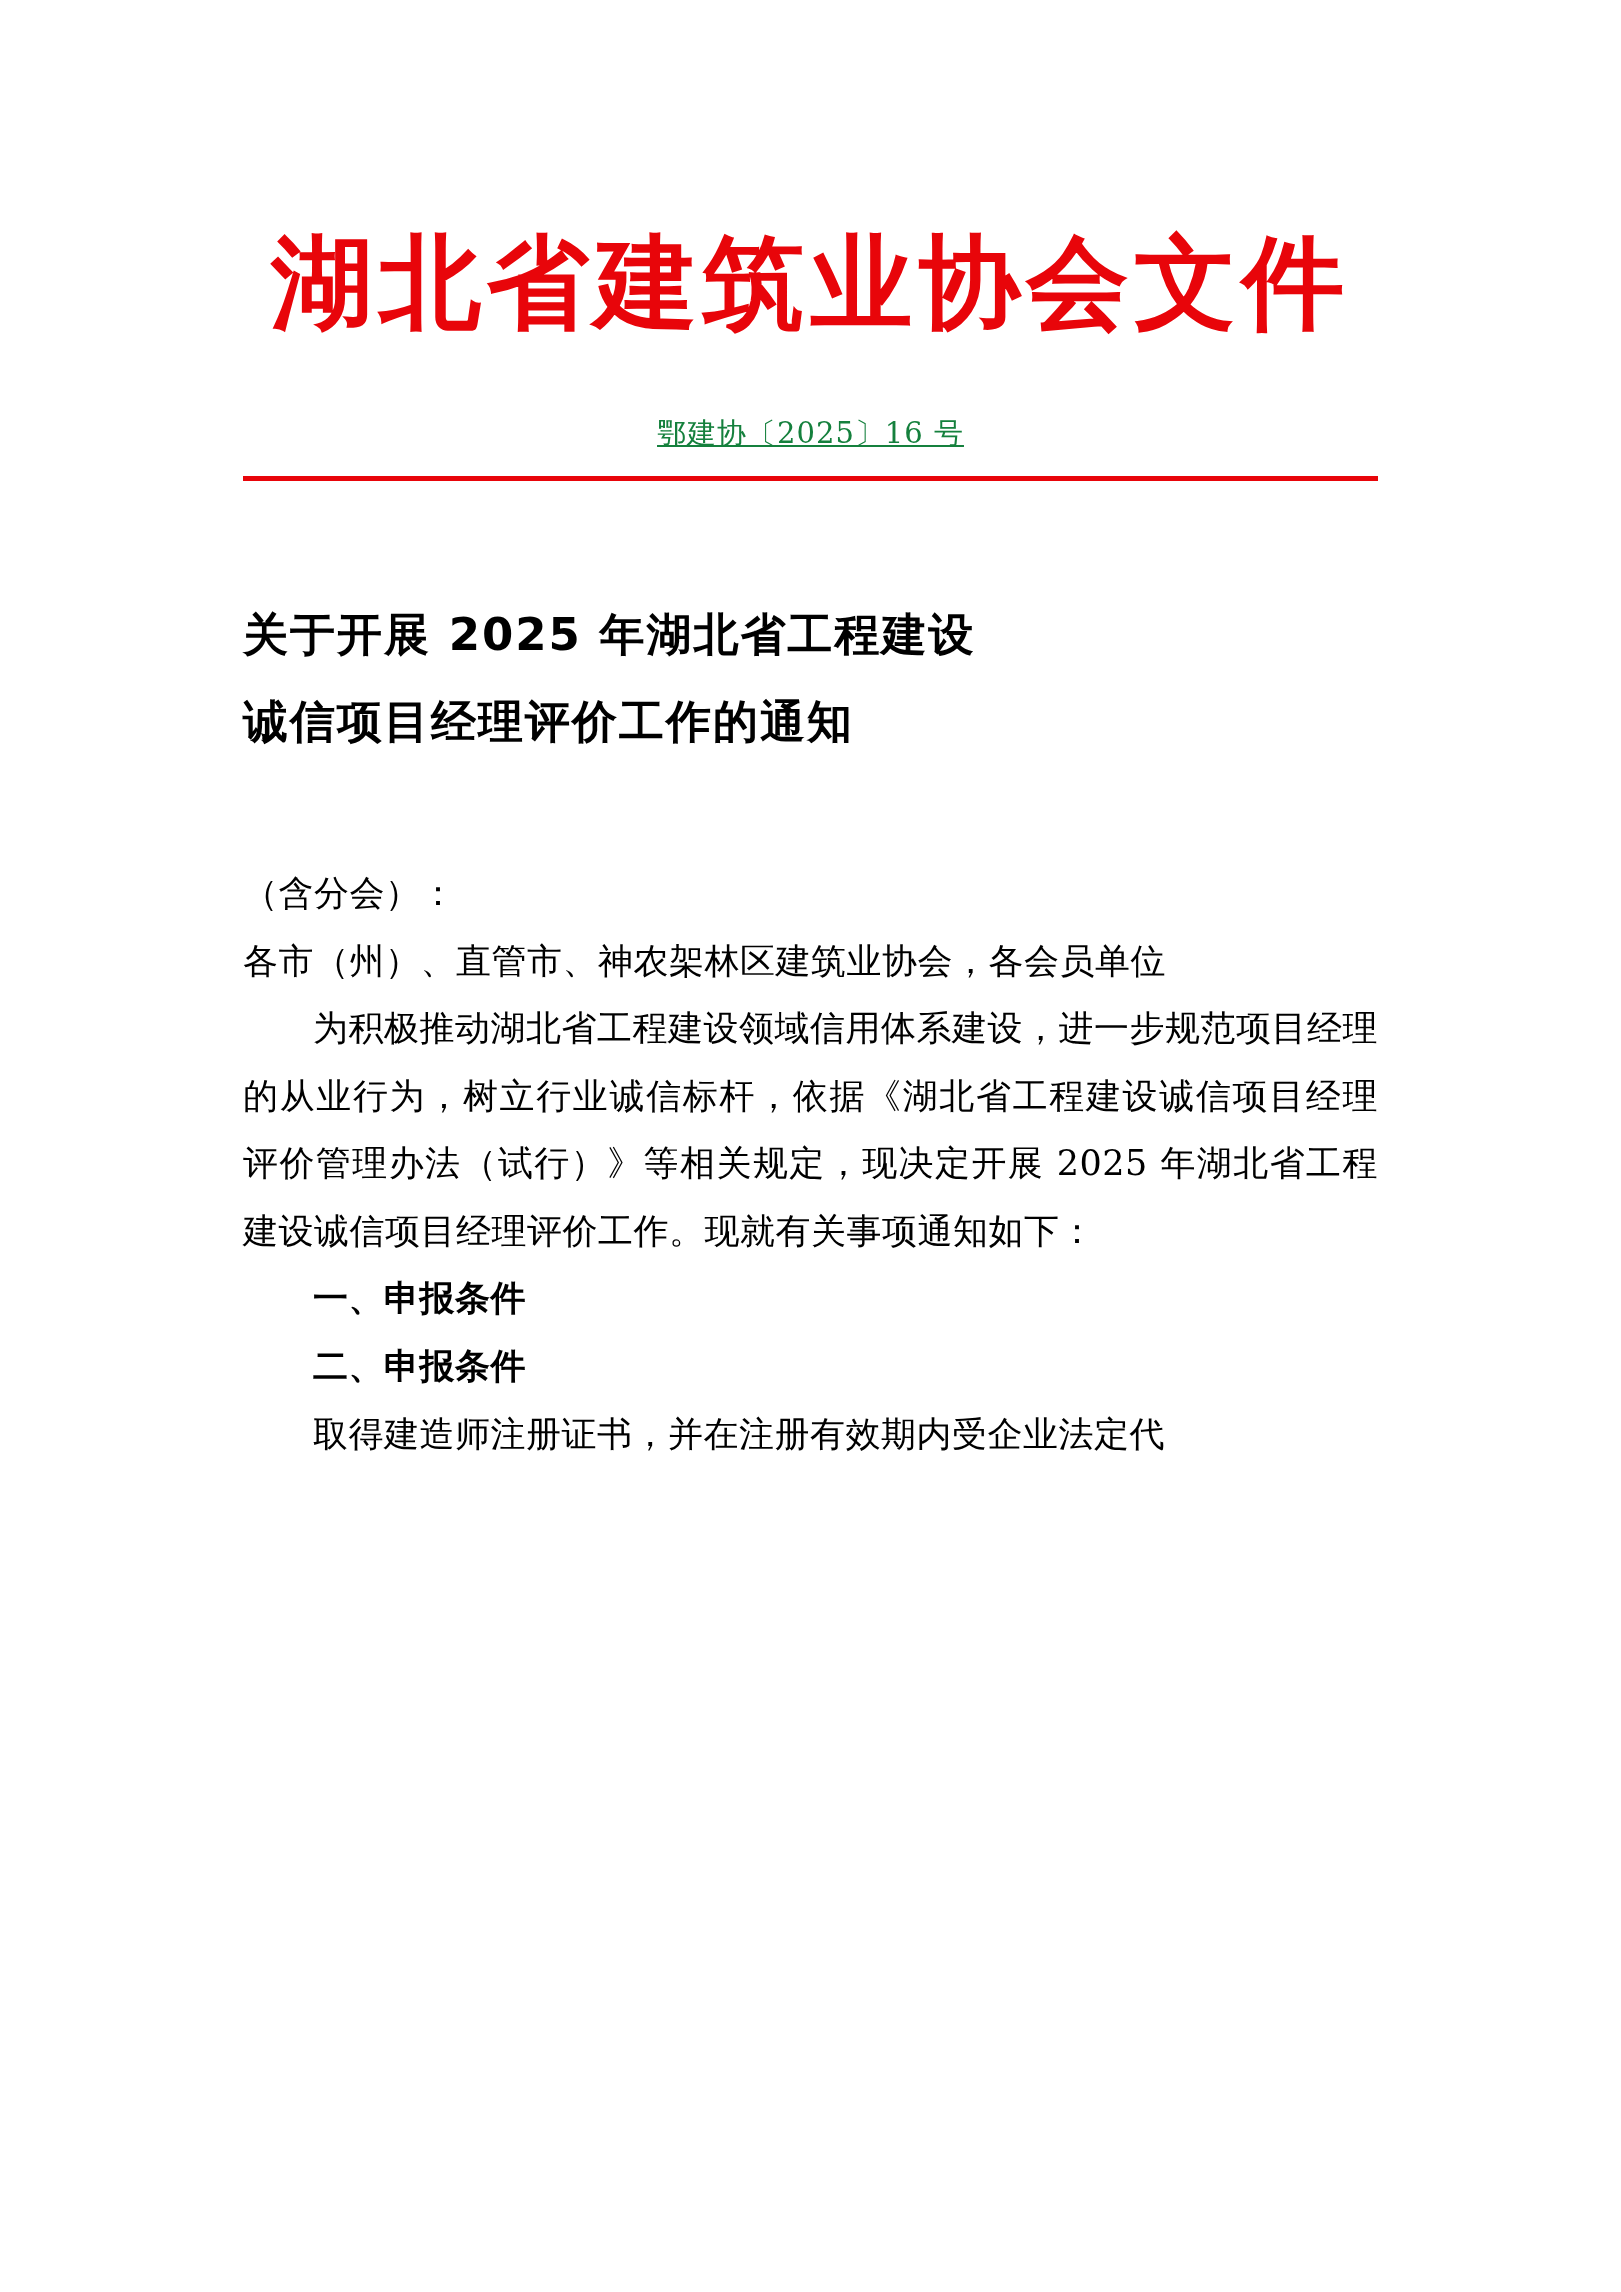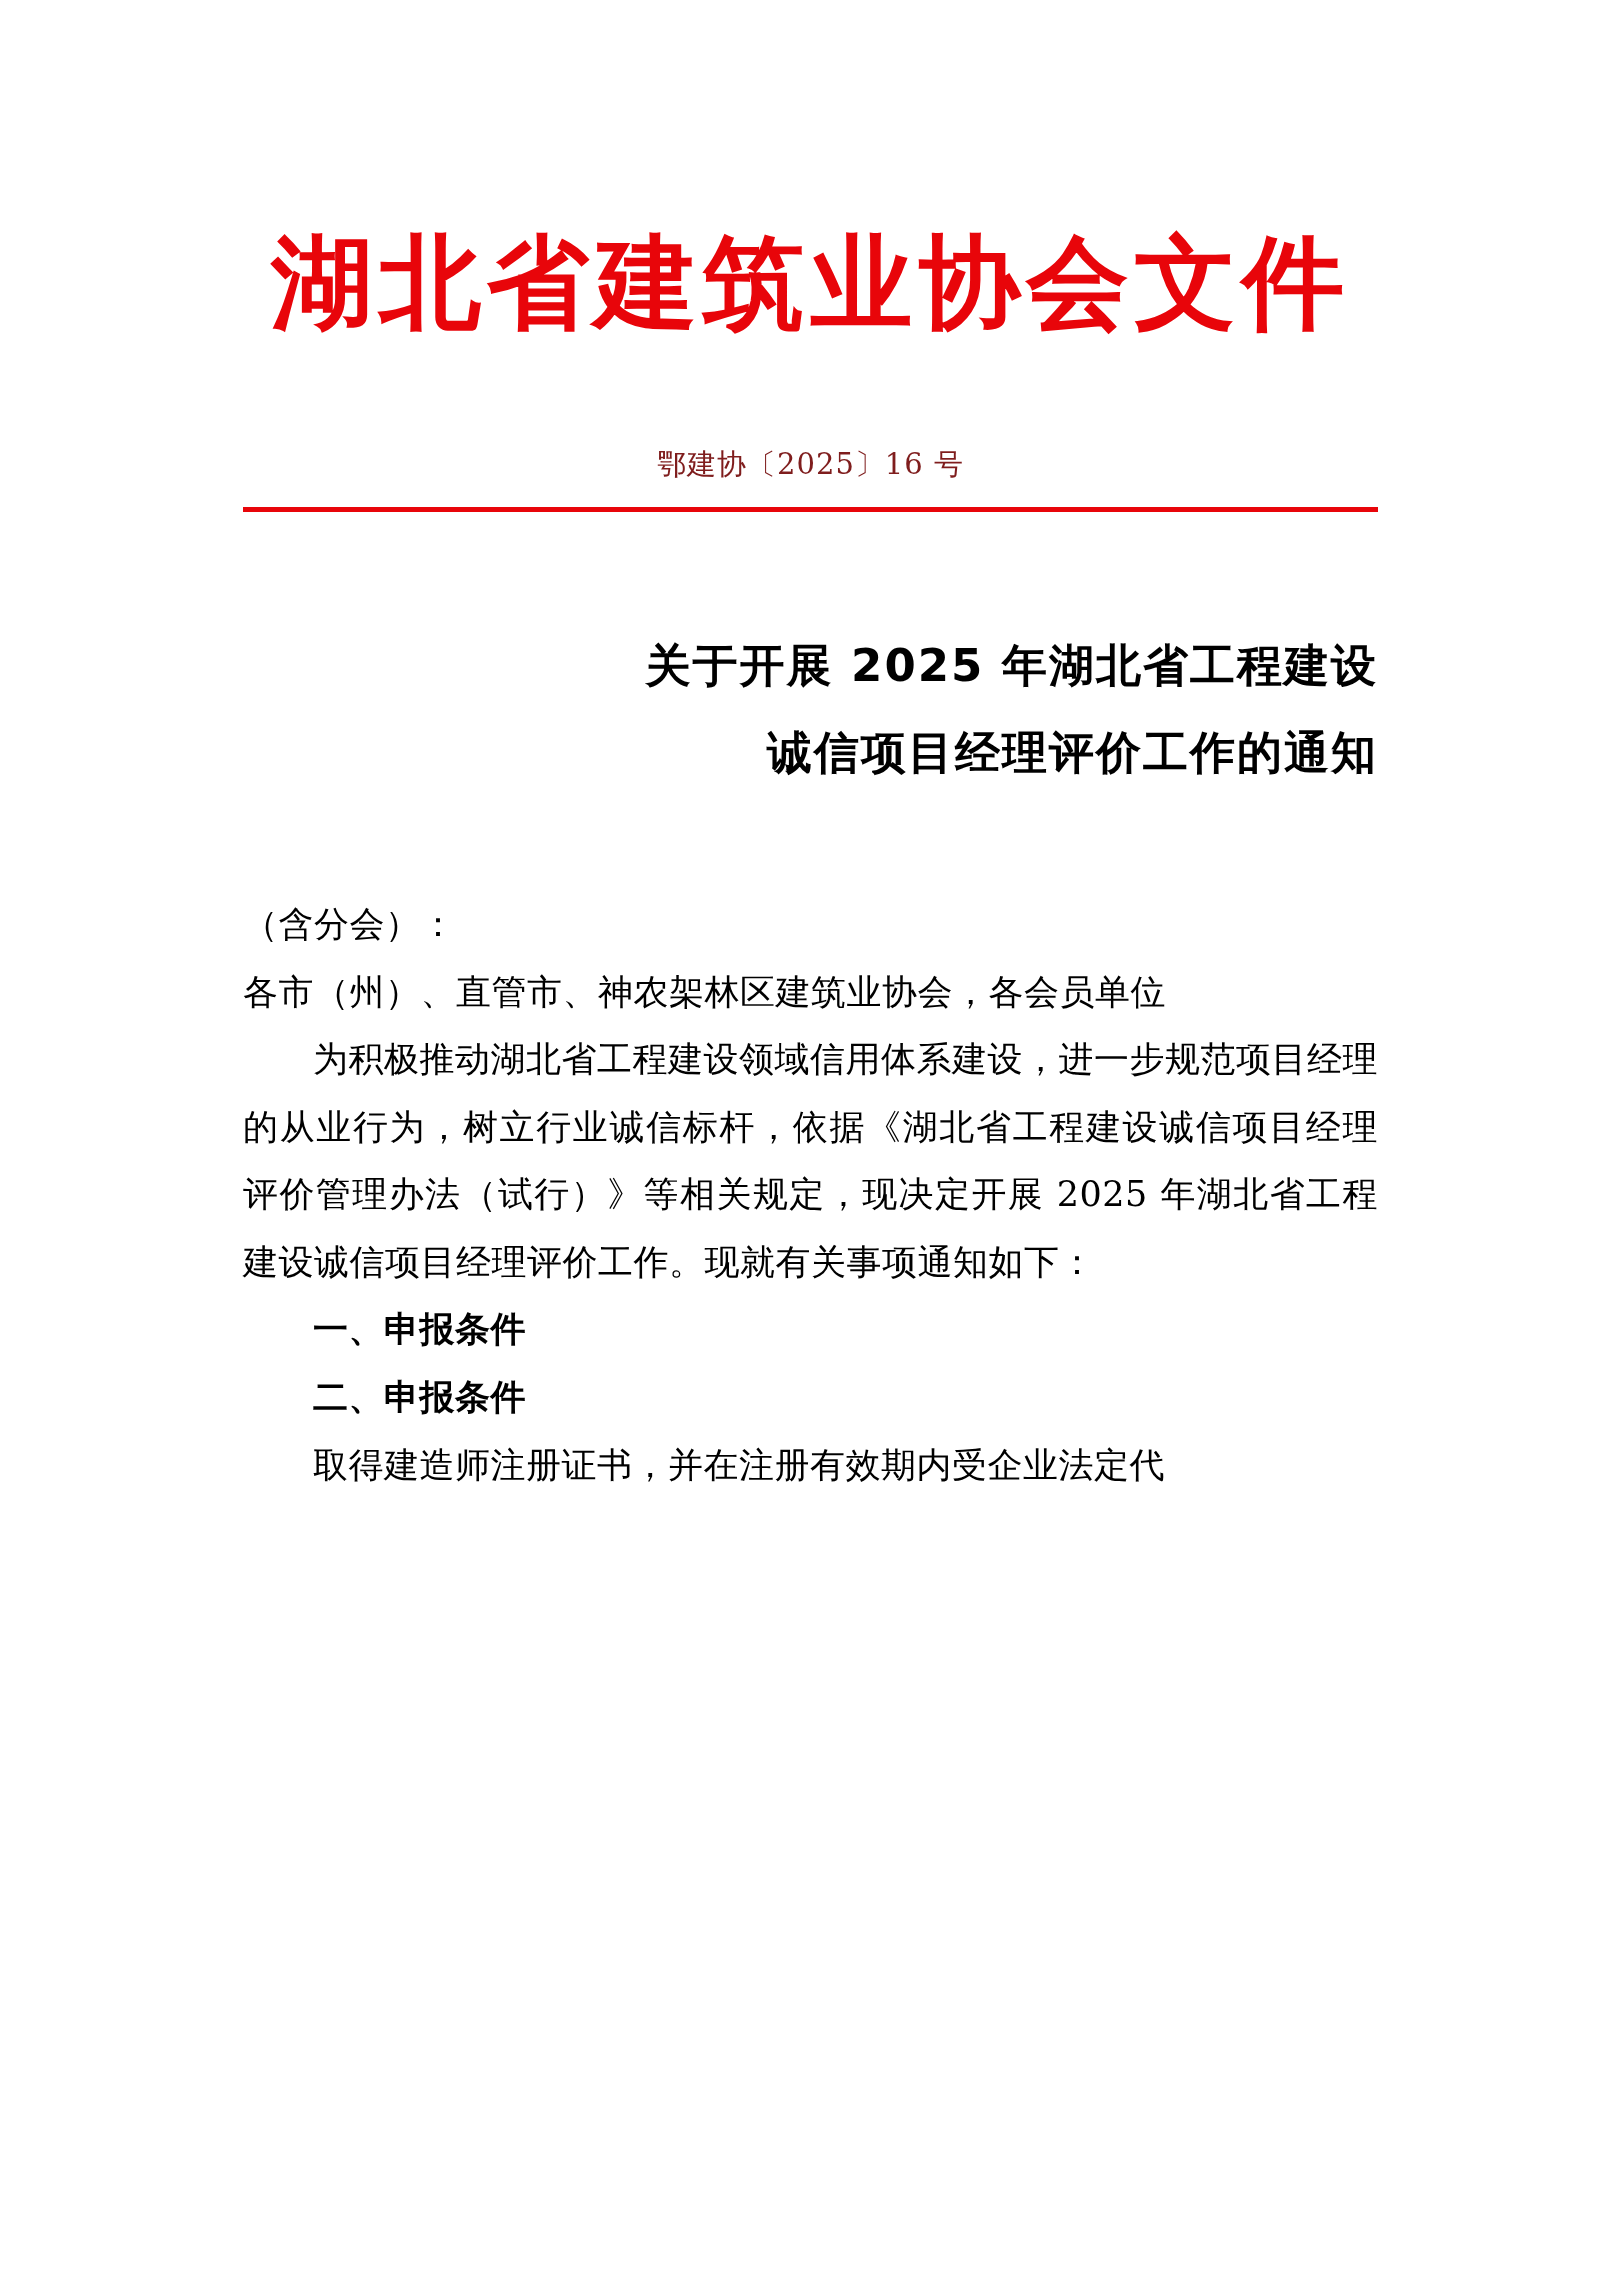--- a/index.html
+++ b/index.html
@@ -30,30 +30,31 @@
     font-size: 102px;
     letter-spacing: 5.9px;
     line-height: 1.1;
     padding-top: 227px;
     white-space: nowrap;
   }
   .doc-number {
     text-align: center;
     font-size: 29px;
     letter-spacing: 1px;
-    margin-top: 106px;
-    color: #7f1d1d;
+    margin-top: 75px;
+    color: #15803d;
+    text-decoration: underline;
   }
   .red-rule {
     height: 4.9px;
     background: #e8050a;
     margin-top: 21.6px;
   }
   .title-block {
-    text-align: right;
+    text-align: left;
     margin-top: 110px;
     font-family: "DejaVu Sans", "Liberation Sans", sans-serif;
     font-weight: bold;
     font-size: 45px;
     line-height: 1.95;
     color: #000;
     letter-spacing: 2px;
   }
   .title-line { display: block; }
 

